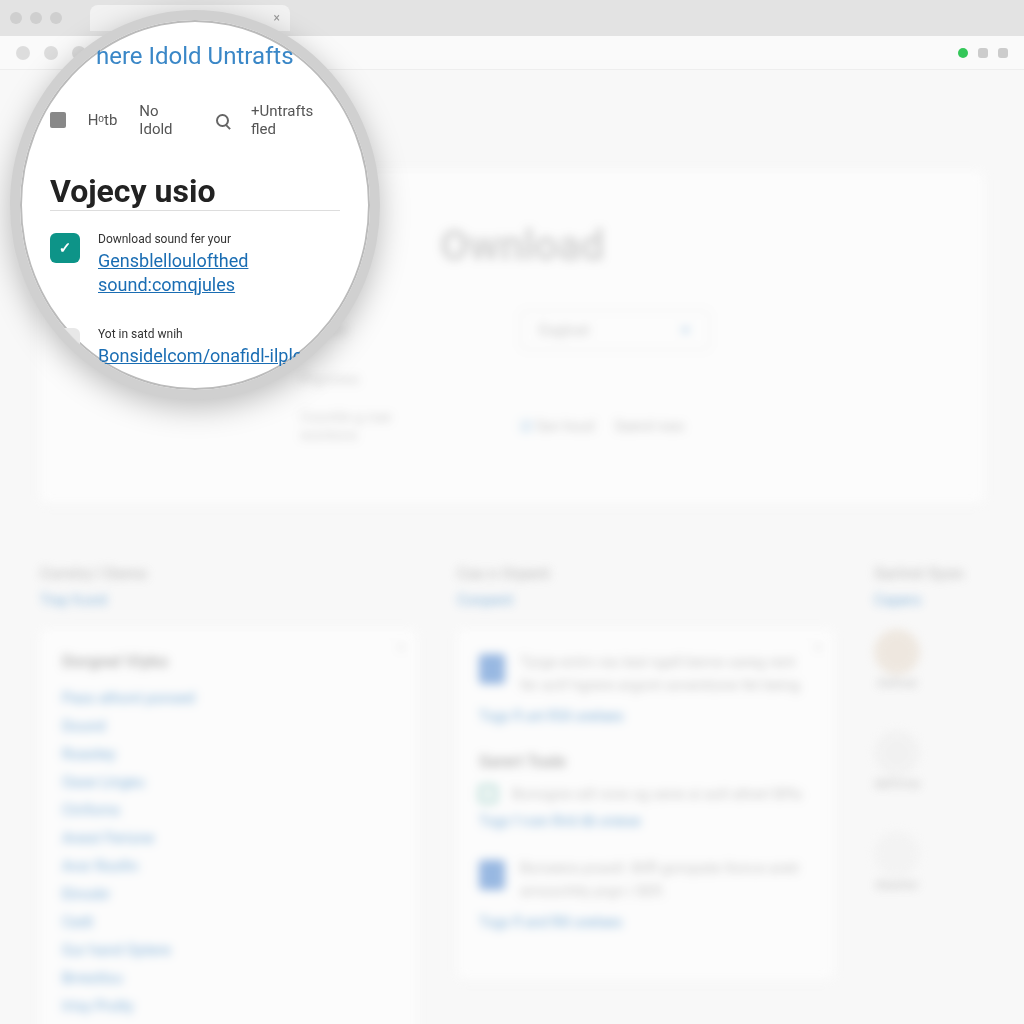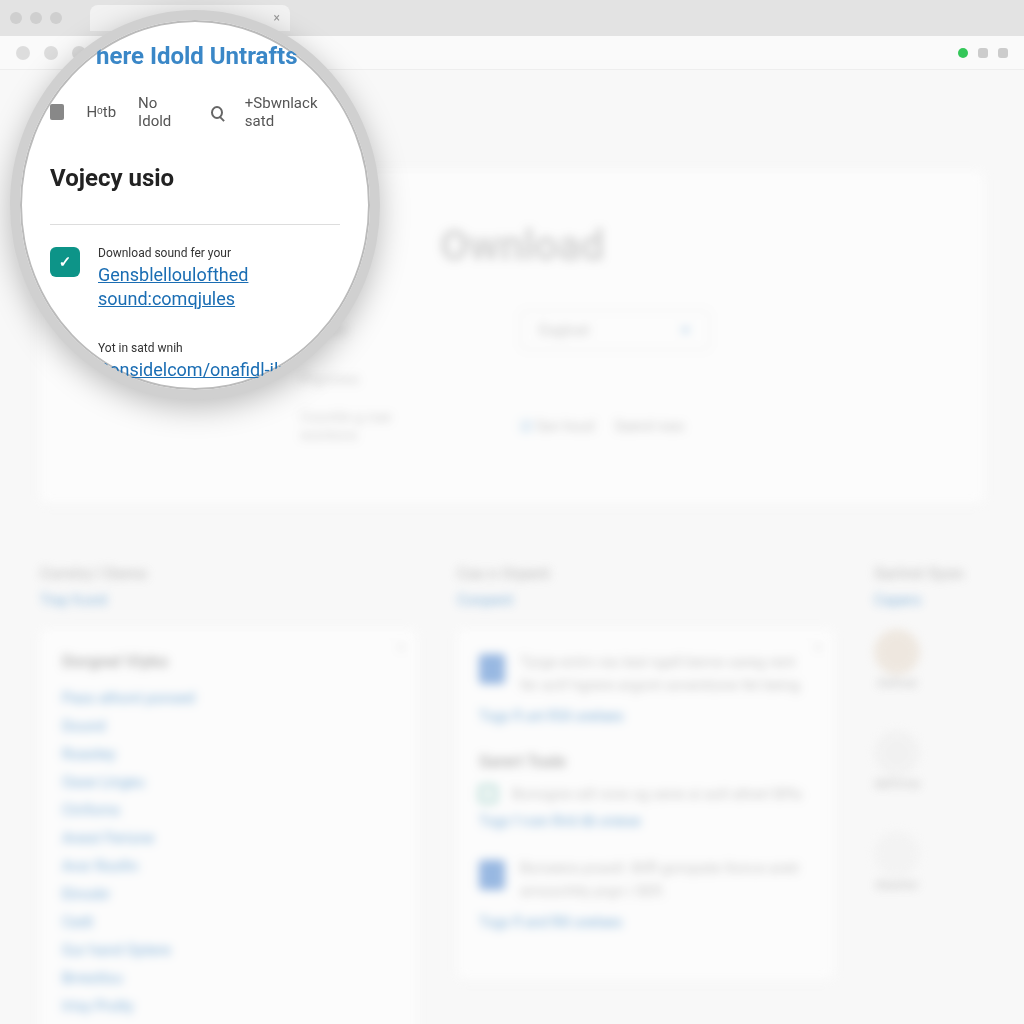--- a/index.html
+++ b/index.html
@@ -49,27 +49,27 @@
 .bd-people{display:flex;flex-direction:column;gap:40px}
 .bd-person{display:flex;gap:14px;align-items:center}
 .bd-avatar{width:46px;height:46px;border-radius:50%;background:#e8ddd0}
 .bd-avatar.b{background:#eee}
 .bd-avatar.c{background:#f0f0f0}
 .bd-pname{color:#999;font-size:13px}
 
 
 .lens{position:absolute;top:10px;left:10px;width:370px;height:390px;border-radius:50%;background:#fff;border:10px solid #d0d0d0;box-shadow:0 8px 30px rgba(0,0,0,.25),inset 0 0 0 2px #bbb;overflow:hidden}
 .lens-inner{padding:22px 30px 0 30px}
-.lens-title{color:#3a87c7;font-size:24px;font-weight:700;margin-bottom:24px;margin-left:46px}
+.lens-title{color:#3a87c7;font-size:24px;font-weight:400;margin-bottom:32px;margin-left:46px}
 .lens-tabs{display:flex;gap:22px;align-items:center;font-size:15px;color:#555;margin-bottom:34px}
 .lens-tabs .ic{width:16px;height:16px}
 .lens-tabs .print-ic{background:#888;border-radius:2px}
 .lens-tabs .search-ic{border:2px solid #666;border-radius:50%;width:13px;height:13px;position:relative}
 .lens-tabs .search-ic:after{content:"";position:absolute;width:6px;height:2px;background:#666;bottom:-3px;right:-4px;transform:rotate(45deg)}
-.lens-h2{font-size:24px;font-weight:700;color:#222;margin-bottom:32px}
+.lens-h2{font-size:32px;font-weight:700;color:#222;margin-bottom:0}
 .lens-hr{border:none;border-top:1px solid #ddd;margin-bottom:20px}
 .lens-step{display:flex;gap:18px;margin-bottom:28px}
 .lens-badge{width:30px;height:30px;border-radius:6px;display:flex;align-items:center;justify-content:center;font-size:15px;font-weight:600;flex-shrink:0;margin-top:2px}
 .lens-badge.done{background:#0d9488;color:#fff}
 .lens-badge.num{background:#e8e8e8;color:#555}
 .lens-step-body{flex:1}
 .lens-step-t{font-size:12px;color:#333;line-height:1.35;margin-bottom:2px}
 .lens-step-l{font-size:18px;color:#1a6db3;text-decoration:underline;line-height:1.35}
 </style>
 </head>
@@ -199,21 +199,21 @@
 </div>
 
 <div class="lens">
   <div class="lens-inner">
     <div class="lens-title">here Idold Untrafts</div>
     <div class="lens-tabs">
       <span class="ic print-ic"></span>
       <span>Hᵒtb</span>
       <span>No Idold</span>
       <span class="ic search-ic"></span>
-      <span>+Sbwnlack satd</span>
+      <span>+Untrafts fled</span>
     </div>
     <h2 class="lens-h2">Vojecy usio</h2>
     <hr class="lens-hr">
     <div class="lens-step">
       <div class="lens-badge done">✓</div>
       <div class="lens-step-body">
         <div class="lens-step-t">Download sound fer your</div>
         <a class="lens-step-l">Gensblelloulofthed sound:comqjules</a>
       </div>
     </div>

